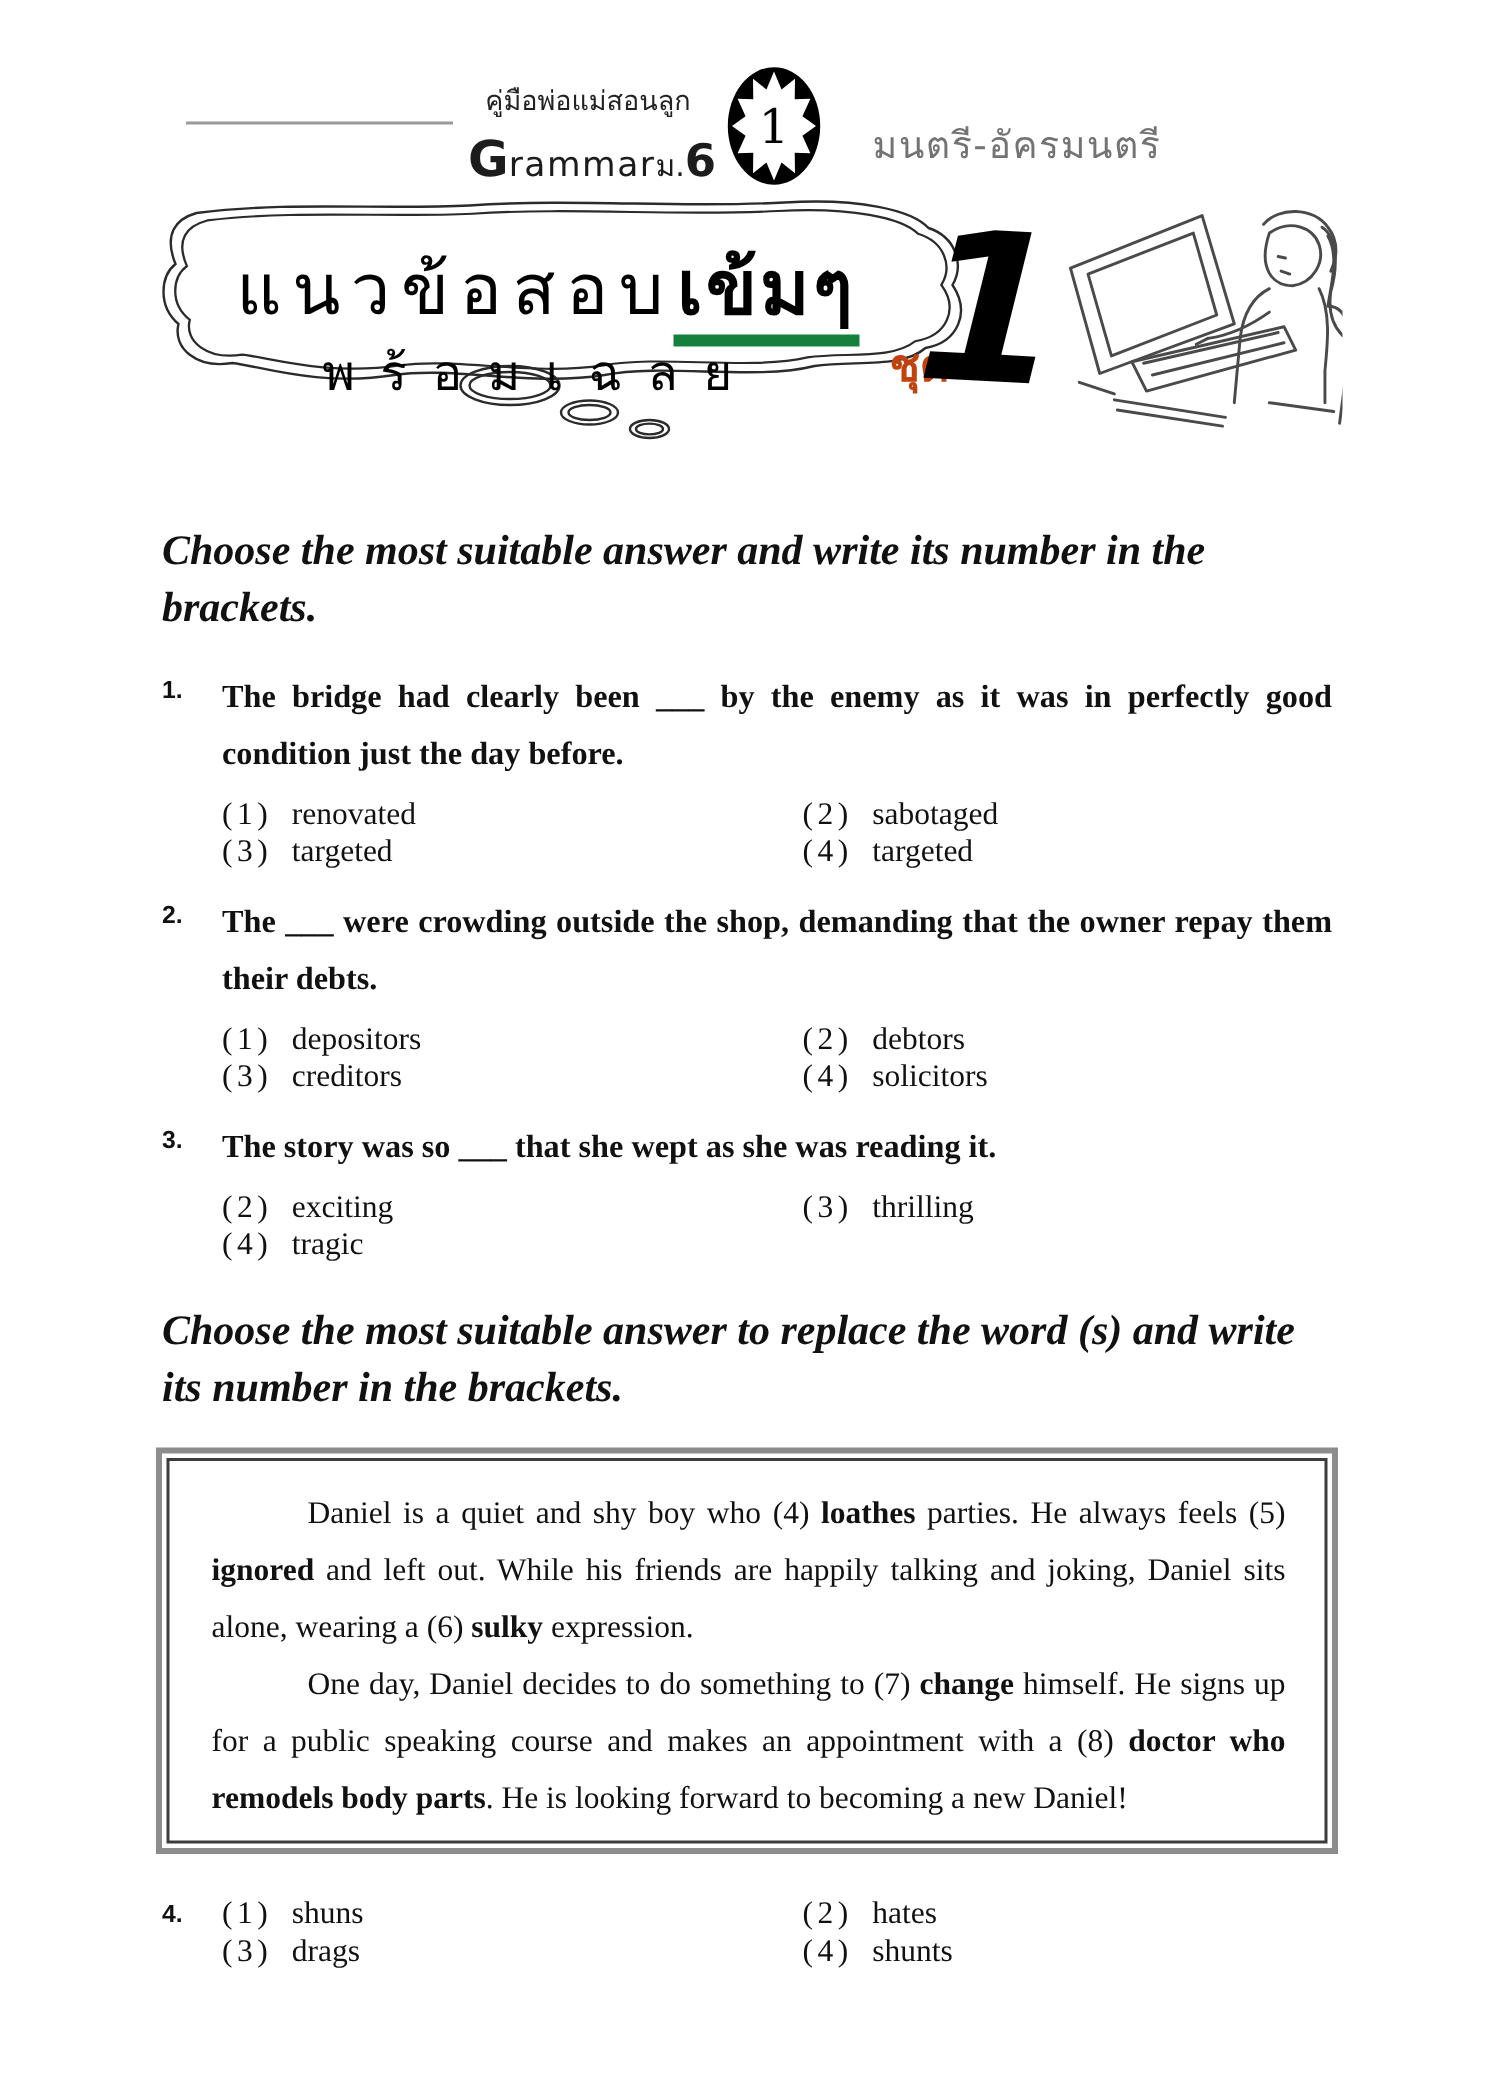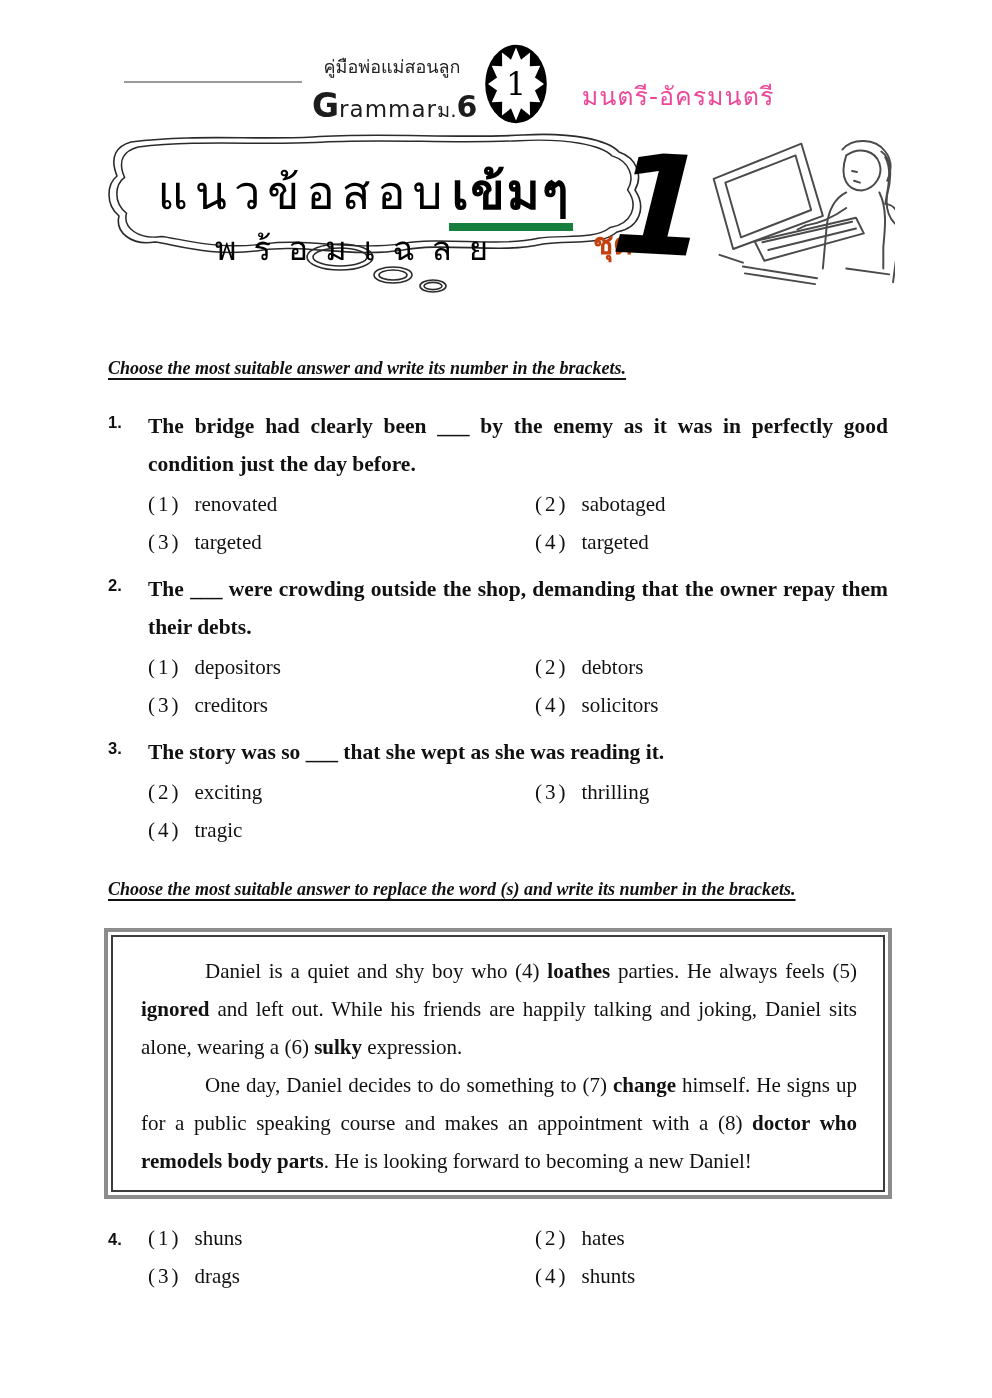--- a/index.html
+++ b/index.html
@@ -17,21 +17,21 @@
   .book-thai { position:absolute; left:288px; top:52px; width:160px; text-align:center;
                font-size:18px; color:#222; }
   .grammar-line { position:absolute; left:288px; top:86px; width:160px; text-align:center;
                font-family:"DejaVu Sans","Liberation Sans",sans-serif; color:#1c1c1c; white-space:nowrap;}
   .grammar-line .g-big { font-size:33px; font-weight:bold; }
   .grammar-line .g-rest { font-size:23px; letter-spacing:1px; }
   .grammar-line .g-lvl { font-size:20px; }
   .grammar-line .g-num { font-size:30px; font-weight:bold; }
   .badge { position:absolute; left:450px; top:42px; width:84px; height:84px; }
   .author { position:absolute; left:548px; top:76px; width:212px; text-align:center;
-            font-size:25px; color:#ec4899; letter-spacing:1px; }
+            font-size:25px; color:#737373; letter-spacing:1px; }
 
   
   .banner { position:relative; height:205px; }
   .bubble-svg { position:absolute; left:103px; top:2px; }
   .bubble-line1 { position:absolute; left:130px; top:22px; width:470px; text-align:center;
                   white-space:nowrap; color:#000; }
   .bubble-line1 .t1 { font-size:47px; letter-spacing:7px; }
   .bubble-line1 .t1b { font-size:50px; font-weight:bold; letter-spacing:2px;
                        border-bottom:8px solid #15803d; padding:0 2px 2px; }
   .bubble-line2 { position:absolute; left:150px; top:92px; width:420px; text-align:center;
@@ -39,30 +39,30 @@
   .set-label { position:absolute; left:593px; top:90px; font-size:30px; font-weight:bold; color:#c2410c; }
   .set-number { position:absolute; left:612px; top:8px; font-size:138px; line-height:1;
                 font-weight:800; font-style:italic;
                 font-family:"DejaVu Sans","Liberation Sans",sans-serif; color:#000;
                 transform:rotate(3deg); }
   .girl-svg { position:absolute; left:700px; top:0px; }
 
   
   .content { padding:14px 104px 0 108px; }
   .instruction {
-    font-size:18px; font-weight:bold; font-style:italic; line-height:38px;
-    text-decoration:underline; text-decoration-thickness:2px; text-underline-offset:4px;
+    font-size:28px; font-weight:bold; font-style:italic; line-height:38px;
+    text-decoration-thickness:2px; text-underline-offset:4px;
     margin-bottom:20px;
   }
   .question { display:flex; margin-bottom:4px; }
   .q-num { width:40px; flex:none; font-family:"Liberation Sans","DejaVu Sans",sans-serif;
            font-size:16.5px; font-weight:bold; padding-top:6px; }
   .q-body { flex:1; min-width:0; }
   .q-stem { font-size:21.5px; font-weight:bold; line-height:38px; text-align:justify; }
-  .options { display:grid; grid-template-columns:387px auto; row-gap:13px; margin:9px 0 11px; }
+  .options { display:grid; grid-template-columns:387px auto; margin:9px 0 11px; }
   .option { font-size:21px; white-space:nowrap; }
   .opt-label { letter-spacing:3px; margin-right:13px; }
   .instruction.second { margin-top:16px; margin-bottom:0; }
 
   .passage-box {
     margin:27px 3px 0 3px;
     border:2px solid #3c3c3c;
     box-shadow:0 0 0 3px #ffffff, 0 0 0 7px #8c8c8c;
     padding:15px 26px 10px 28px;
     background:#fff;

